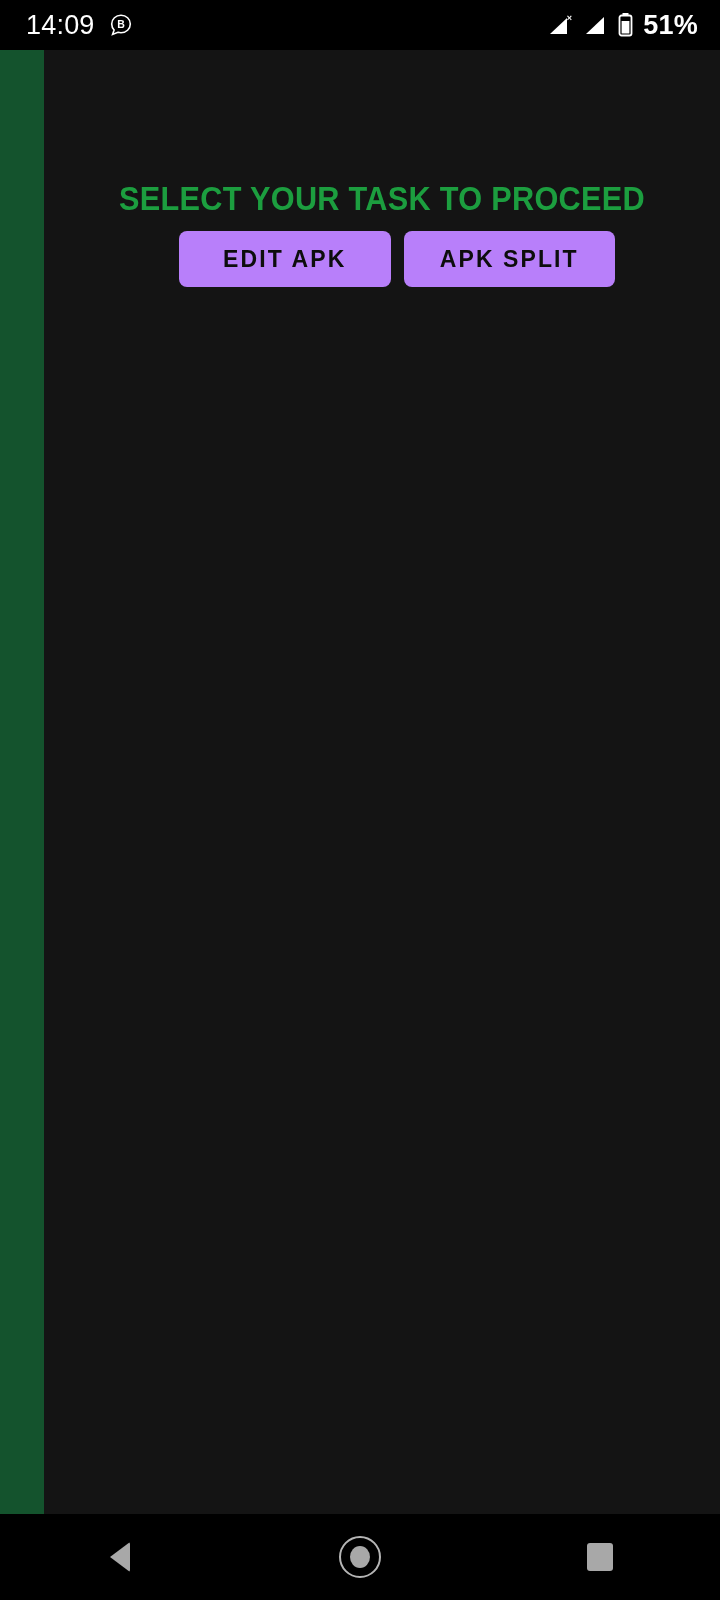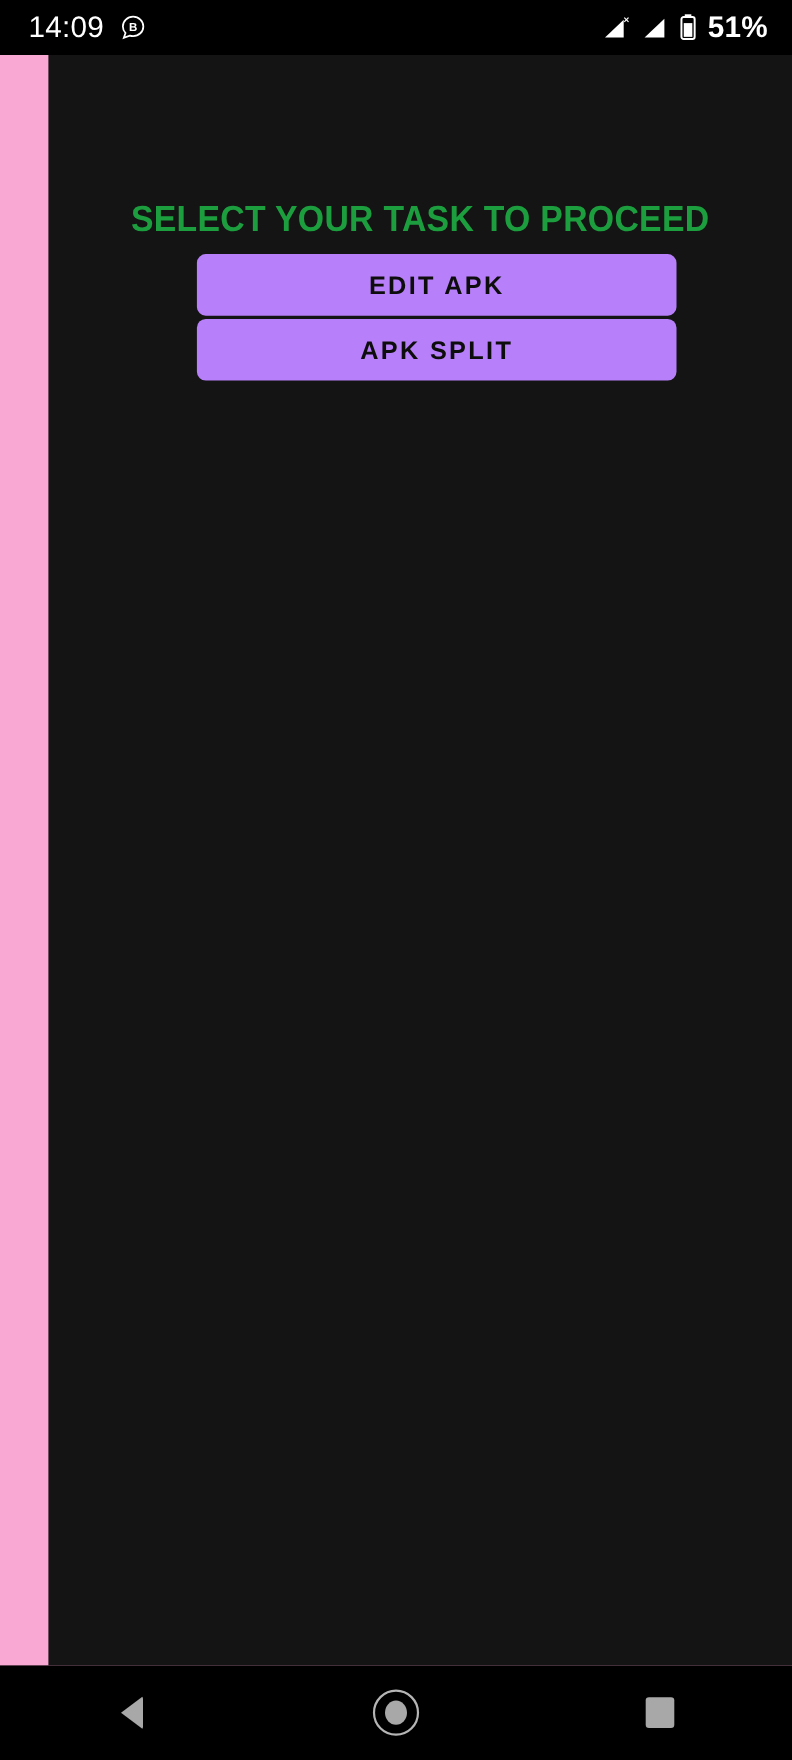--- a/index.html
+++ b/index.html
@@ -5,21 +5,21 @@
   * { margin:0; padding:0; box-sizing:border-box; }
   html, body {
     width:720px; height:1600px;
     background:#000;
     font-family:"Liberation Sans", sans-serif;
     overflow:hidden;
   }
   .phone {
     position:relative;
     width:720px; height:1600px;
-    background:#f9a8d4;
+    background:#14532d;
     display:flex; flex-direction:column;
   }
 
   
   .status-bar {
     height:50px;
     background:#000000;
     display:flex; align-items:center;
     padding:0 22px 0 26px;
     flex-shrink:0;
@@ -59,22 +59,22 @@
     font-size:33px;
     font-weight:bold;
     letter-spacing:0.3px;
     transform:scaleX(0.93);
     white-space:nowrap;
   }
   .button-list {
     position:absolute;
     top:181px; left:135px;
     width:436px;
-    display:flex; flex-direction:column;
-    gap:3px;
+    display:flex; flex-direction:row;
+    gap:13px;
   }
   .task-button {
     width:436px;
     height:56px;
     background:#b87ffa;
     border:none;
     border-radius:8px;
     color:#0d0d0d;
     font-family:"Liberation Sans", sans-serif;
     font-size:23px;

